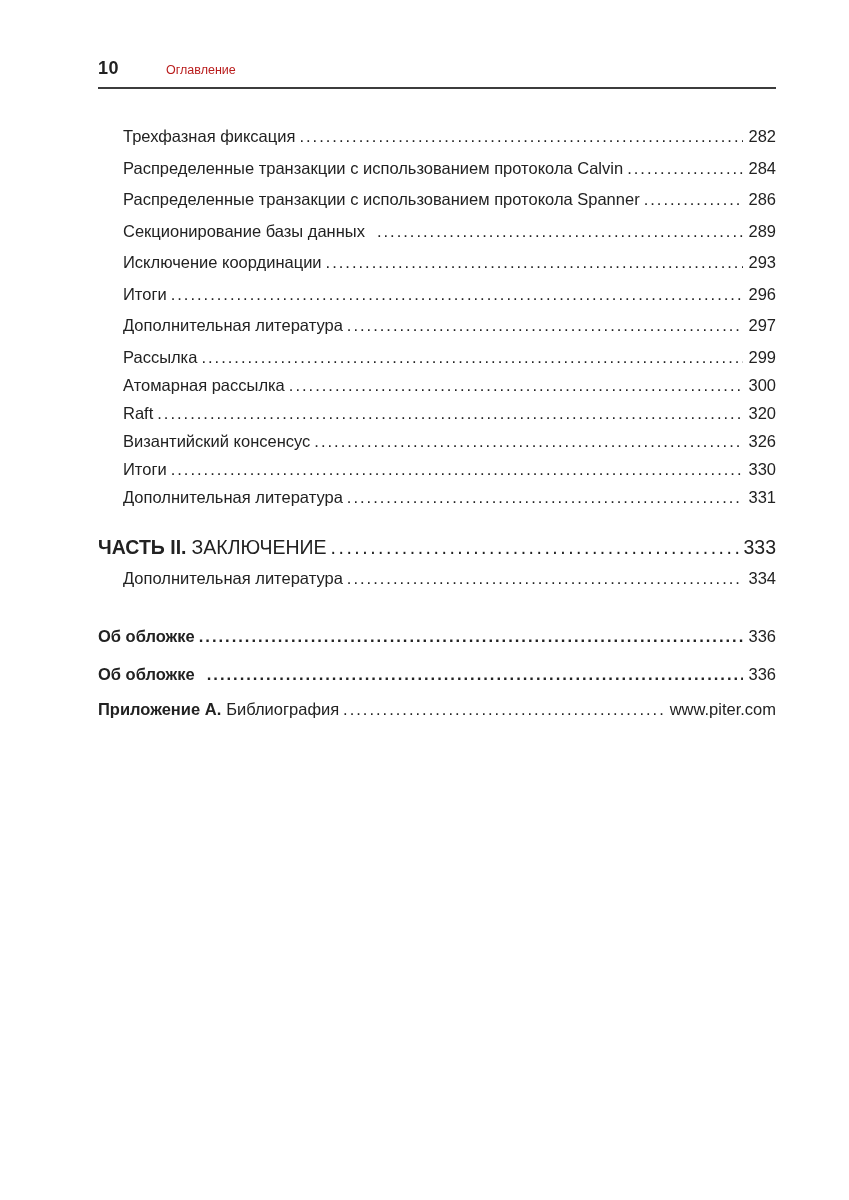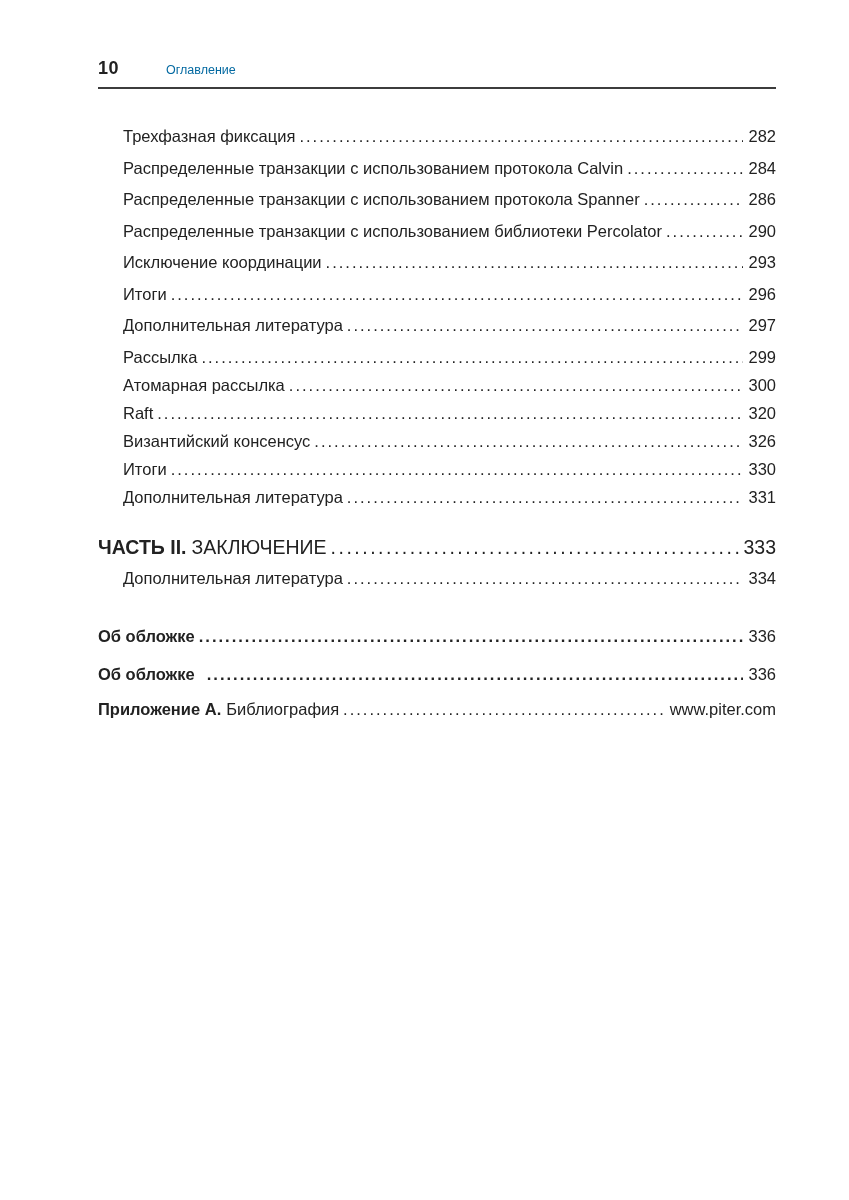--- a/index.html
+++ b/index.html
@@ -29,21 +29,21 @@
     height: 20px;
   }
   .page-num {
     font-size: 18px;
     font-weight: 700;
     letter-spacing: 0.5px;
   }
   .header-title {
     font-size: 12.5px;
     margin-left: 47px;
-    color: #0369a1;
+    color: #b91c1c;
   }
   .header-rule {
     margin-top: 9px;
     height: 2px;
     background: #3c3c3c;
   }
   
   .toc { margin-top: 38px; }
   .row {
     display: flex;
@@ -113,24 +113,24 @@
       <div class="row sub s1">
         <span class="title">Распределенные транзакции с использованием протокола Calvin</span>
         <span class="dots"></span>
         <span class="pg">284</span>
       </div>
       <div class="row sub s1">
         <span class="title">Распределенные транзакции с использованием протокола Spanner</span>
         <span class="dots"></span>
         <span class="pg">286</span>
       </div>
-      <div class="row sub s1">
-        <span class="title">Распределенные транзакции с использованием библиотеки Percolator</span>
-        <span class="dots"></span>
-        <span class="pg">290</span>
+      <div class="row sub s1 gap-before-dots">
+        <span class="title">Секционирование базы данных</span>
+        <span class="dots"></span>
+        <span class="pg">289</span>
       </div>
       <div class="row sub s1">
         <span class="title">Исключение координации</span>
         <span class="dots"></span>
         <span class="pg">293</span>
       </div>
       <div class="row sub s1">
         <span class="title">Итоги</span>
         <span class="dots"></span>
         <span class="pg">296</span>

